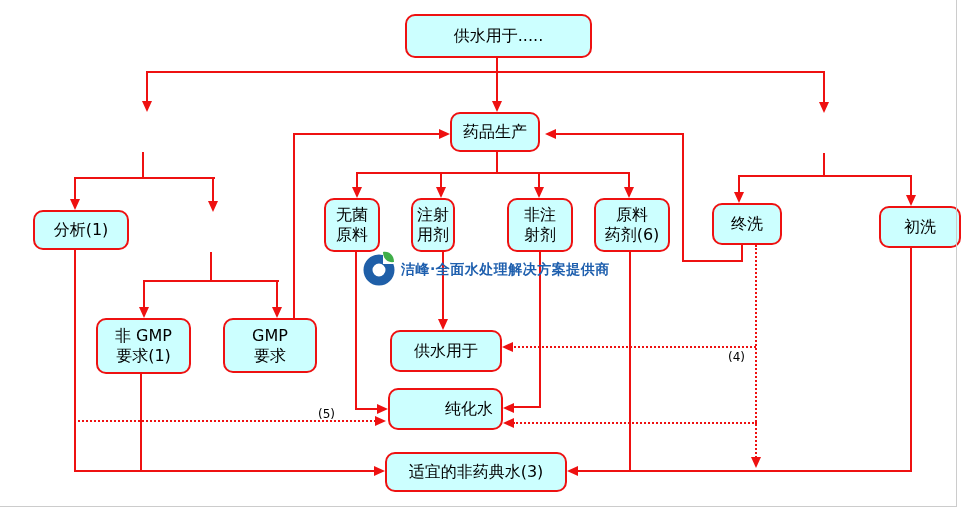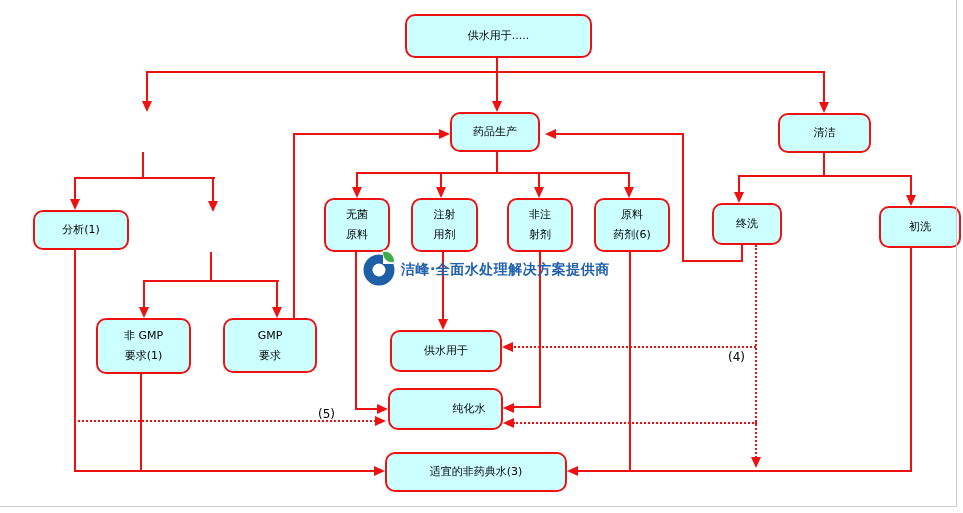--- a/index.html
+++ b/index.html
@@ -16,21 +16,21 @@
   }
   .box{
     position:absolute;
     background:var(--fill);
     border:2px solid var(--red);
     border-radius:10px;
     display:flex;
     flex-direction:column;
     align-items:center;
     justify-content:center;
-    font-size:11px;
+    font-size:16px;
     color:#000;
     text-align:center;
     line-height:20px;
     box-sizing:border-box;
   }
   .vl{position:absolute;width:2px;background:var(--red);}
   .hl{position:absolute;height:2px;background:var(--red);}
   .dvl{position:absolute;width:0;border-left:2px dotted var(--red);}
   .dhl{position:absolute;height:0;border-top:2px dotted var(--red);}
   .ar{position:absolute;width:0;height:0;}
@@ -49,35 +49,32 @@
 
   <div class="box" style="left:405px;top:14px;width:187px;height:44px;">
     <span>供水用于.....</span>
   </div>
 
 
   <div class="box" style="left:450px;top:112px;width:90px;height:40px;">
     <span>药品生产</span>
   </div>
 
-  <div class="box" style="left:778px;top:113px;width:93px;height:40px;">
-    <span>清洁</span>
-  </div>
 
   <div class="box" style="left:33px;top:210px;width:96px;height:40px;">
     <span>分析(1)</span>
   </div>
 
 
-  <div class="box" style="left:324px;top:198px;width:66px;height:54px;">
+  <div class="box" style="left:324px;top:198px;width:56px;height:54px;">
     <span>无菌</span>
     <span>原料</span>
   </div>
 
-  <div class="box" style="left:411px;top:198px;width:67px;height:54px;">
+  <div class="box" style="left:411px;top:198px;width:44px;height:54px;">
     <span>注射</span>
     <span>用剂</span>
   </div>
 
   <div class="box" style="left:507px;top:198px;width:66px;height:54px;">
     <span>非注</span>
     <span>射剂</span>
   </div>
 
   <div class="box" style="left:594px;top:198px;width:76px;height:54px;">

